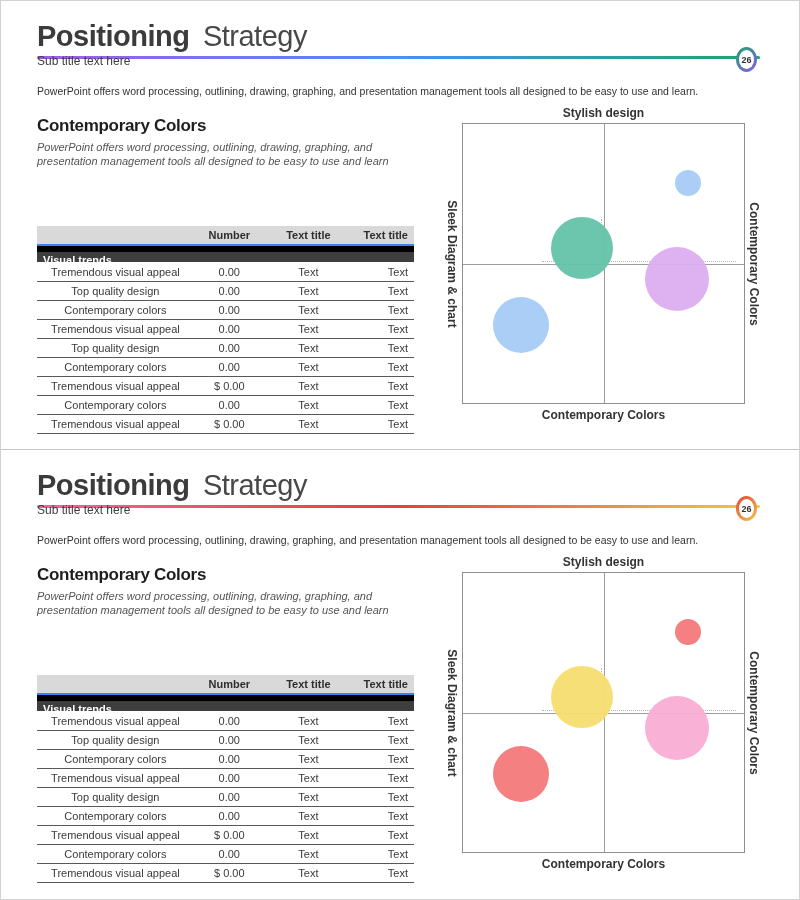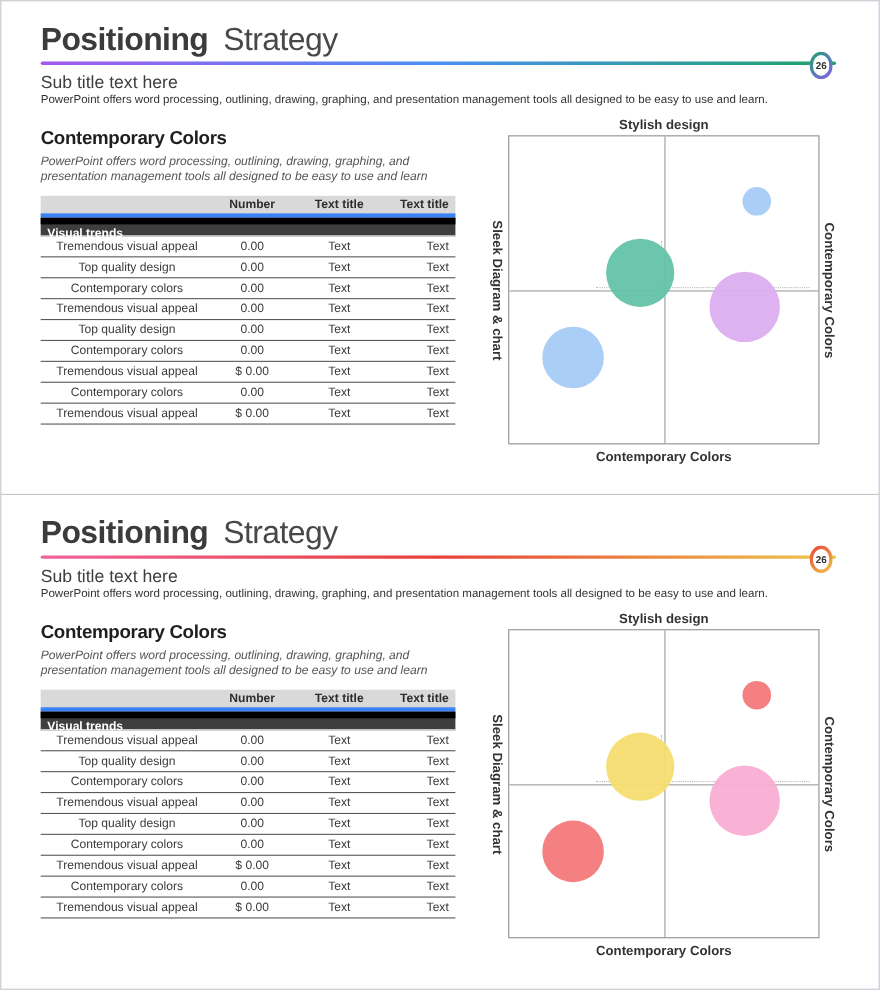--- a/index.html
+++ b/index.html
@@ -11,33 +11,33 @@
 
   
   .title { position:absolute; left:36px; top:18px; font-size:29px; line-height:34px;
            color:#3b3b3b; letter-spacing:-0.5px; white-space:nowrap; }
   .t-bold { font-weight:700; }
   .t-light { font-weight:400; color:#484848; margin-left:6px; }
   .rule { position:absolute; left:36px; top:55px; width:723px; height:3px; border-radius:2px; }
   .badge { position:absolute; left:712px; top:46px; width:21px; height:25px; border-radius:50%;
            border:3px solid transparent; display:flex; align-items:center; justify-content:center;
            font-size:9px; font-weight:700; color:#333;margin-left:23px; }
-  .subtitle { position:absolute; left:36px; top:66px; font-size:16px; color:#3d3d3d; }
+  .subtitle { position:absolute; left:36px; top:53px; font-size:12px; color:#3d3d3d; }
   .header-body { position:absolute; left:36px; top:84px; font-size:10.5px; color:#333; width:700px; }
 
   
   .section-heading { position:absolute; left:36px; top:115px; font-size:17px; font-weight:700;
                      color:#1e1e1e; letter-spacing:-0.3px; }
   .section-desc { position:absolute; left:36px; top:139px; width:386px; font-size:11px;
                   font-style:italic; color:#555; line-height:14px; }
 
   
   .table { position:absolute; left:36px; top:177px; width:377px; font-size:11px; color:#3a3a3a; }
   .t-head { display:flex; align-items:center; height:20px; background:#d9d9d9; font-weight:700;
-            color:#2e2e2e; border-bottom:4px solid #3b82f6; }
+            color:#2e2e2e; border-bottom:2px solid #3b82f6;margin-top:48px; }
   .t-section { height:17px; line-height:17px; background:#3e3e3e; color:#fff; font-weight:700;
                padding-left:6px; border-top:6px solid #000000; border-bottom:1px solid #fff; }
   .t-row { display:flex; align-items:center; height:19px; border-bottom:1.5px solid #585858; }
   .c1 { flex:0 0 40%; padding-left:6px; white-space:nowrap;text-align:center; }
   .c2 { flex:0 0 22%; text-align:center; }
   .c3 { flex:0 0 20%; text-align:center; }
   .c4 { flex:1 1 auto; text-align:right; padding-right:6px; }
 
   
   .chart { position:absolute; left:461px; top:122px; width:283px; height:281px; }

